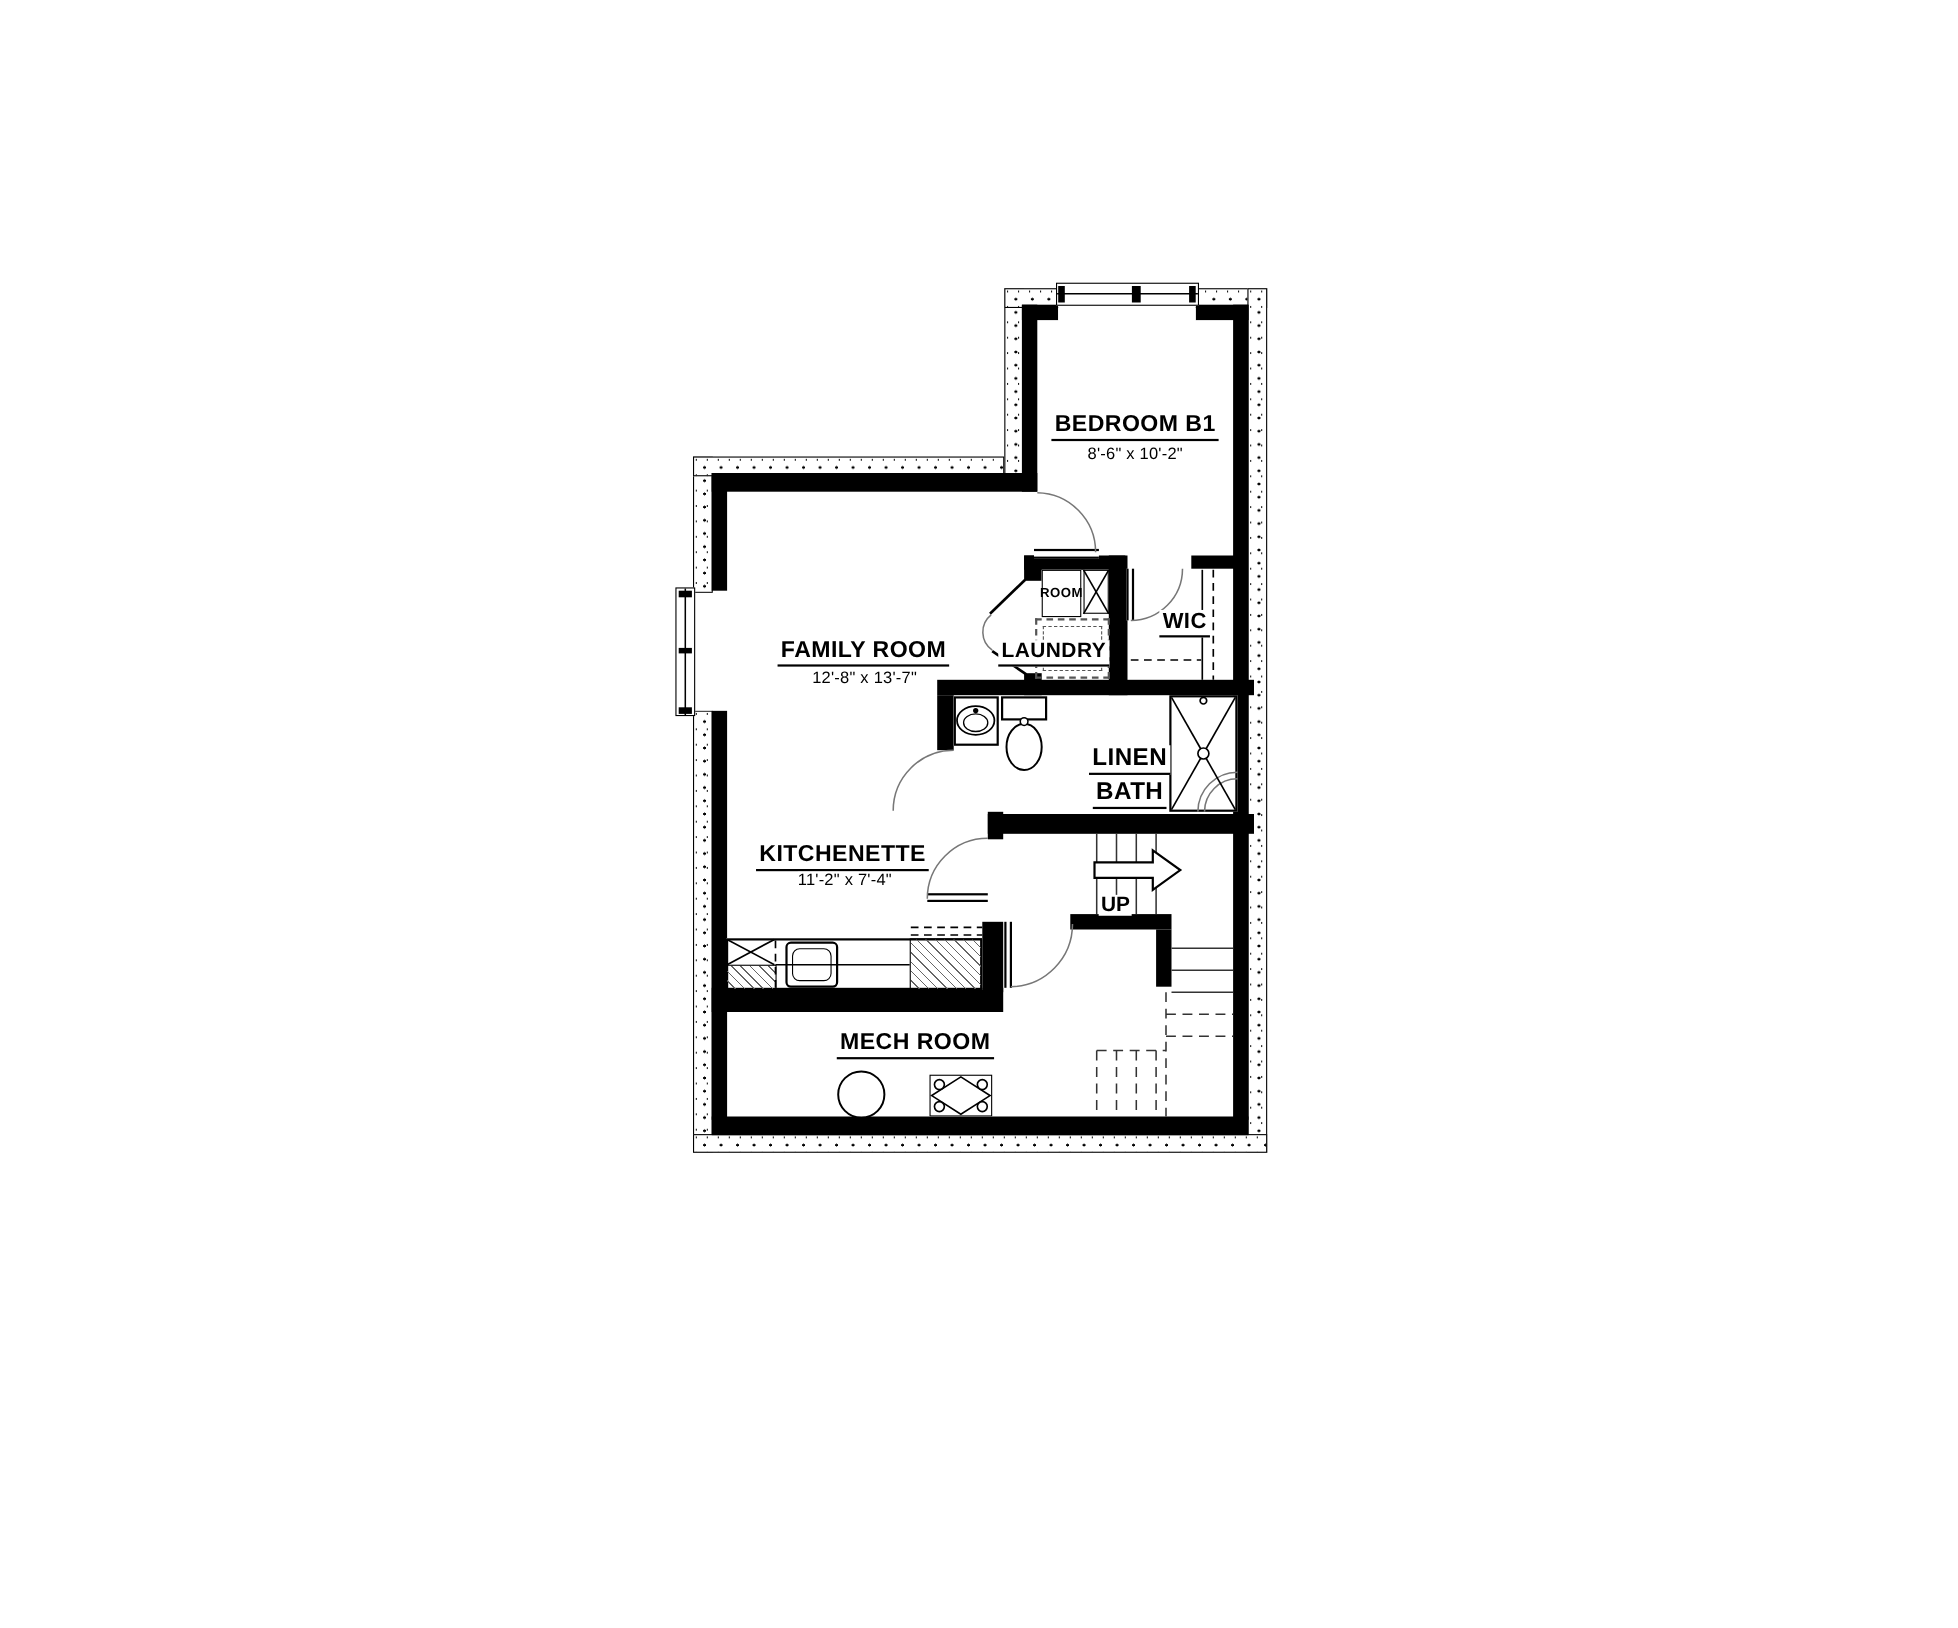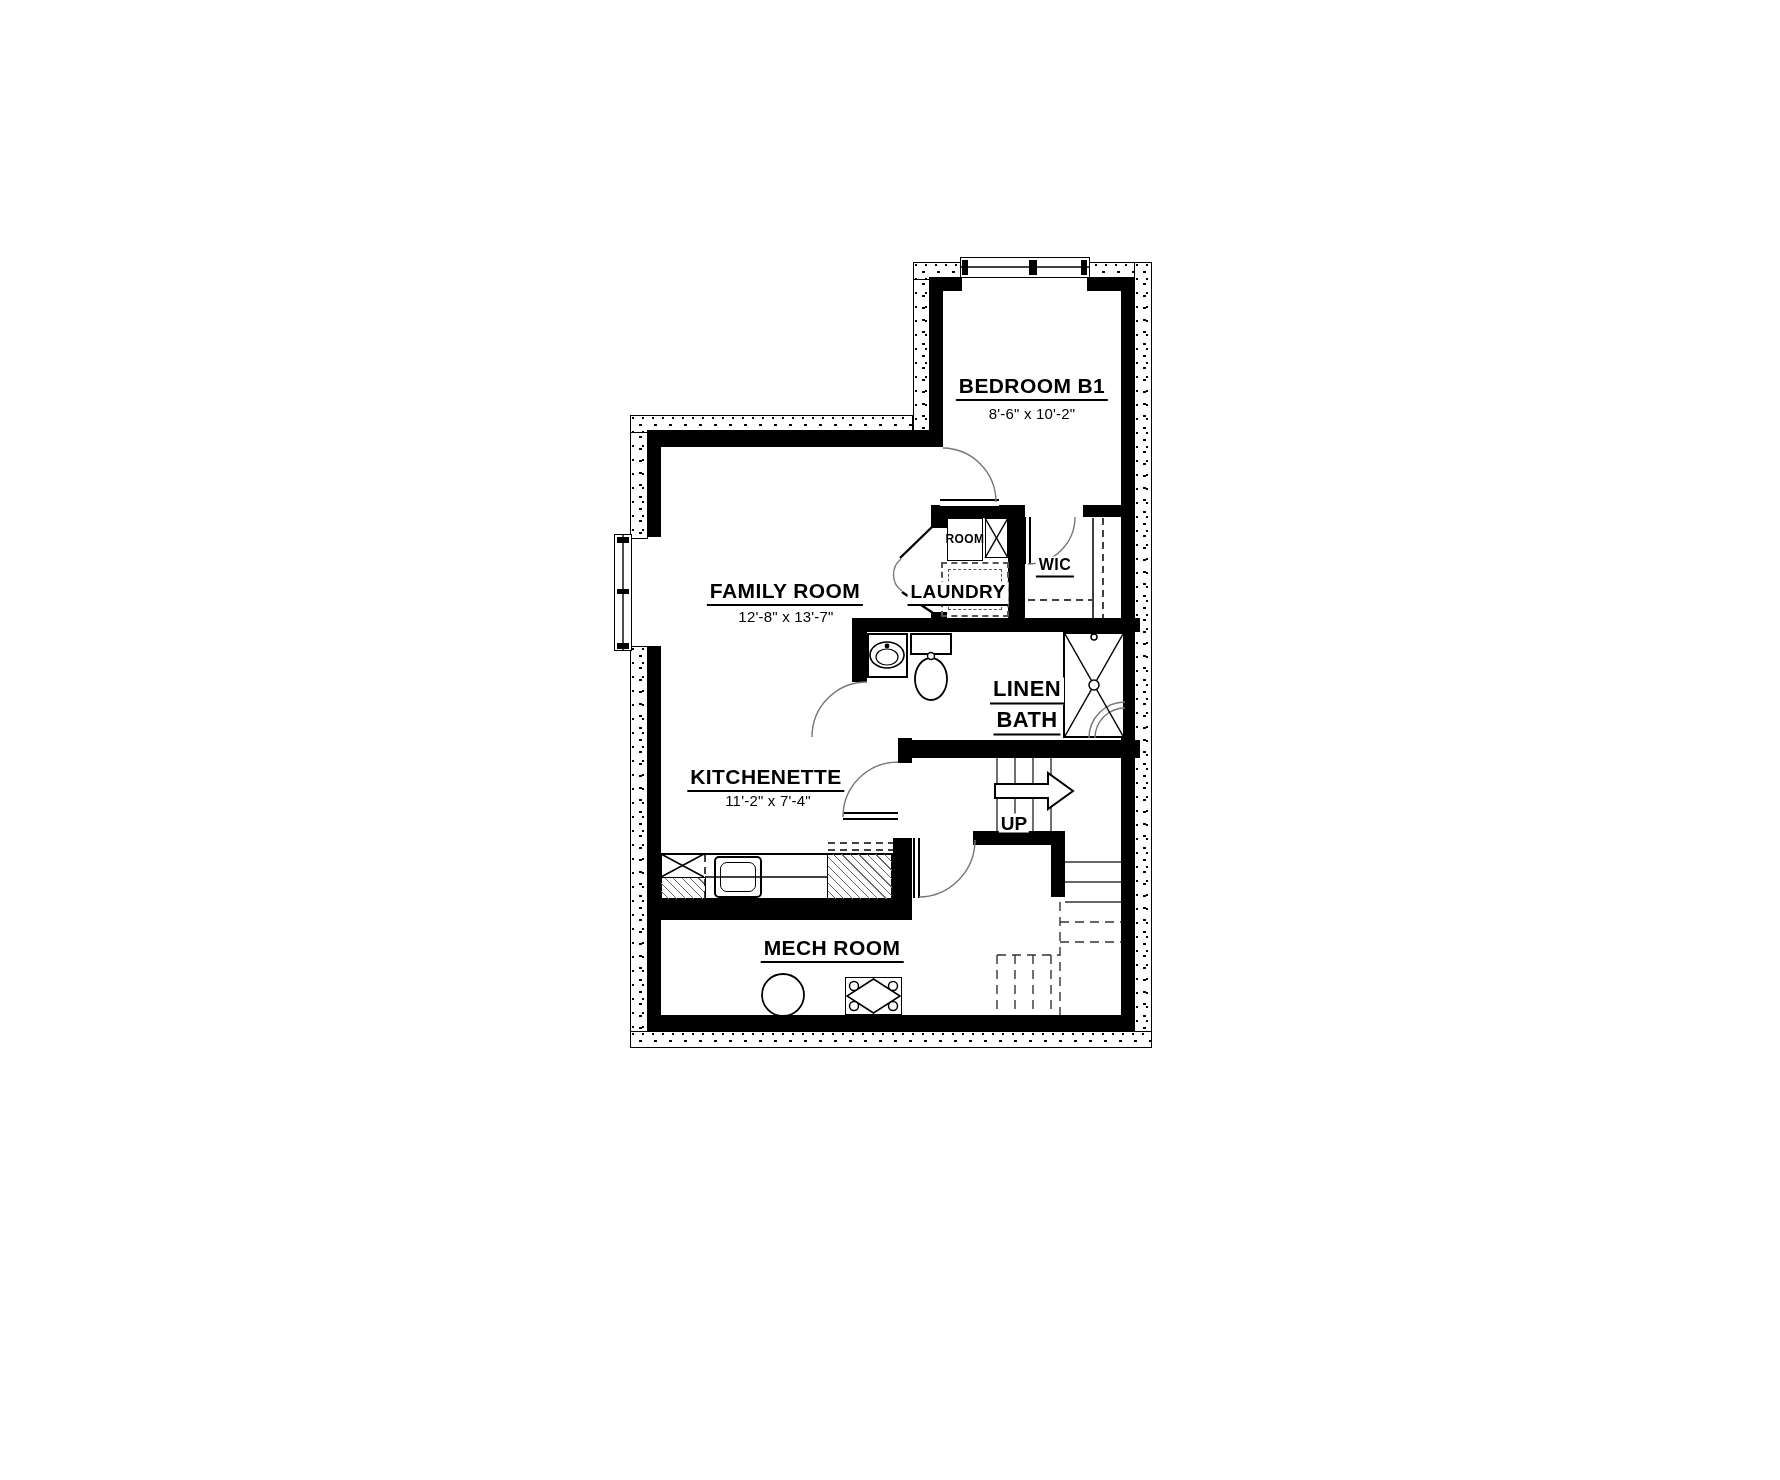--- a/index.html
+++ b/index.html
@@ -183,21 +183,21 @@
   <div class="lbl" style="left:785px;top:593px;">
     <span class="u">FAMILY ROOM</span>
   </div>
   <div class="dims" style="left:786px;top:616px;">12'-8" x 13'-7"</div>
 
   <div class="lbl" style="left:766px;top:779px;">
     <span class="u">KITCHENETTE</span>
   </div>
   <div class="dims" style="left:768px;top:800px;">11'-2" x 7'-4"</div>
 
-  <div class="lbl" style="left:1055px;top:567px;font-size:16px;">
+  <div class="lbl" style="left:1077px;top:567px;font-size:20px;">
     <span class="u">WIC</span>
   </div>
 
   <div class="lbl" style="left:958px;top:594px;font-size:19px;">
     <span class="u">LAUNDRY</span>
   </div>
 
   <div class="lbl small" style="left:965px;top:539px;background:transparent;">
     <span>ROOM</span>
   </div>

